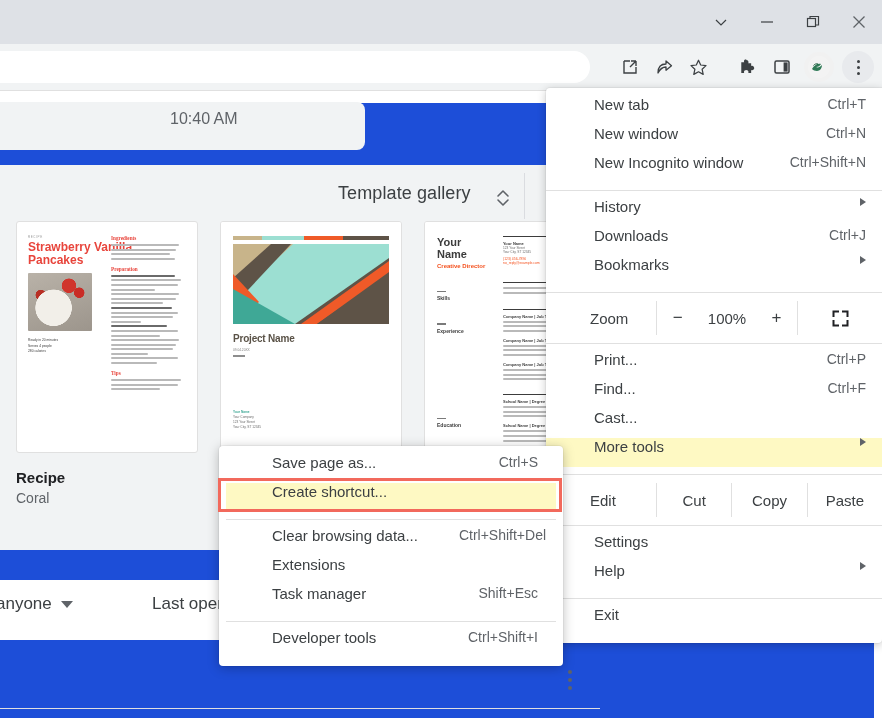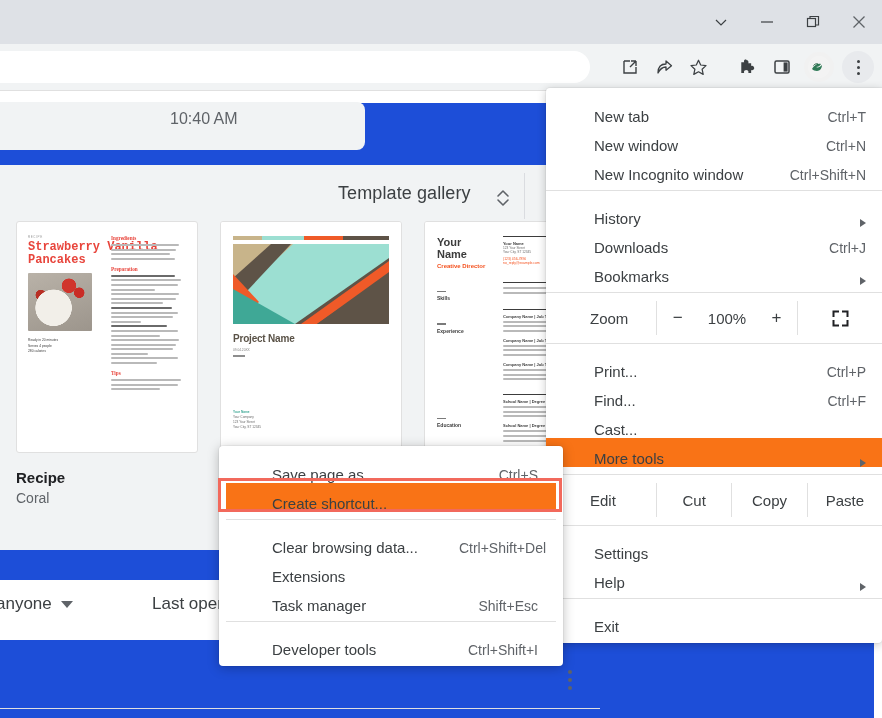--- a/index.html
+++ b/index.html
@@ -163,21 +163,21 @@
   }
   .card-sub {
     margin-top: 4px;
     font-size: 14px;
     color: #5f6368;
   }
 
   
   .rec { position:absolute; inset:0; padding: 13px 11px; box-sizing:border-box; }
   .rec-eyebrow { font-size:3px; color:#9b9b9b; letter-spacing:.6px; }
-  .rec-title { font-family:Liberation Mono, monospace; font-weight:bold; font-size:12px; line-height:12.5px; color:#e8453c; margin-top:2px; }
+  .rec-title { font-family:Liberation Sans, sans-serif; font-weight:bold; font-size:12px; line-height:12.5px; color:#e8453c; margin-top:2px; }
   .rec-photo { width:64px; height:58px; margin-top:7px; border-radius:1px; position:relative; overflow:hidden;
       background:
         radial-gradient(circle at 64% 22%, #d0342c 0 7px, transparent 7.5px),
         radial-gradient(circle at 80% 34%, #c92c26 0 5px, transparent 5.5px),
         radial-gradient(circle at 40% 60%, #f2efe9 0 18px, transparent 18.5px),
         radial-gradient(circle at 35% 62%, #cf3b30 0 8px, transparent 8.5px),
         radial-gradient(circle at 20% 38%, #b82f24 0 5px, transparent 5.5px),
         linear-gradient(160deg, #b9b2a8, #9c958c);
   }
   .rec-meta { margin-top:7px; font-size:3.3px; color:#3a3a3a; line-height:5.5px; }
@@ -247,27 +247,27 @@
     background: #ffffff;
     box-shadow: 0 2px 10px rgba(0,0,0,.22), 0 0 0 1px rgba(0,0,0,.04);
     border-radius: 4px 0 4px 4px;
     padding: 8px 0 8px 0;
     font-size: 15px;
     color: #3c4043;
     box-sizing: border-box;
   }
   .mi {
     height: 29px;
-    display: flex; align-items: flex-end;
+    display: flex; align-items: flex-start;
     padding: 0 16px 0 48px;
     position: relative;
     white-space: nowrap;
     gap: 41px;
   }
-  .mi.hl { background: #f97316; }
+  .mi.hl { background: #fef9c3; }
   .mi .label { flex: 1; }
   .mi .accel { color: #5f6368; font-size: 14px; }
   .arrow {
     width: 0; height: 0;
     border-top: 4.5px solid transparent;
     border-bottom: 4.5px solid transparent;
     border-left: 6px solid #5f6368;
   }
   .sep { height: 1px; background: #e0e0e0; margin: 7px 0; }
   .row-split {

